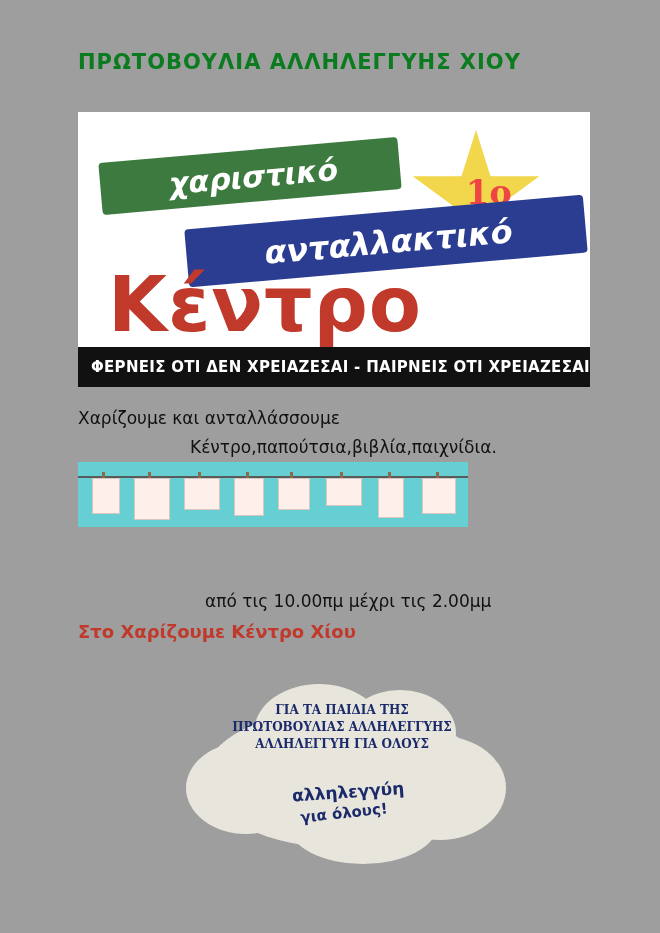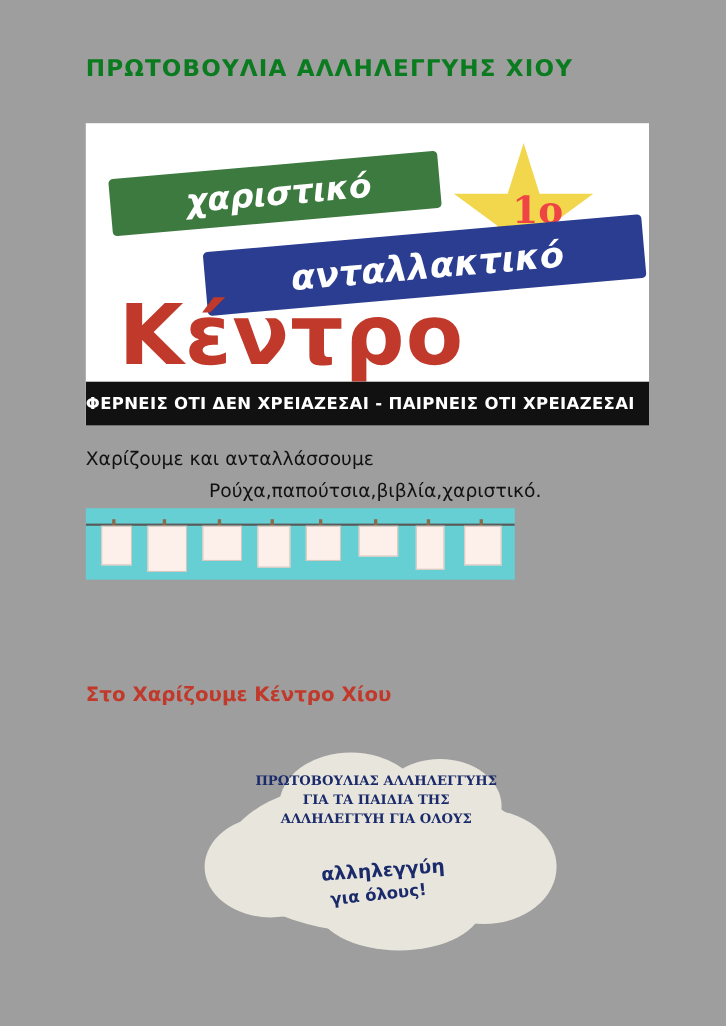--- a/index.html
+++ b/index.html
@@ -133,21 +133,21 @@
     height: 40px;
     background: #111;
   }
   .poster .footer-text {
     position: absolute;
     left: 0;
     bottom: 0;
     width: 100%;
     height: 40px;
     line-height: 40px;
-    text-align: left;
+    text-align: right;
     color: #ffffff;
     font-family: "DejaVu Sans", sans-serif;
     font-weight: bold;
     font-size: 15px;
     letter-spacing: 0.3px;
     margin-top: 12px;
   }
 
   
   .line-share {
@@ -309,21 +309,21 @@
     <div class="band-green"></div>
     <div class="band-green-text">χαριστικό</div>
     <div class="band-blue"></div>
     <div class="band-blue-text">ανταλλακτικό</div>
     <div class="main-word">Κέντρο</div>
     <div class="footer-bar"></div>
     <div class="footer-text">ΦΕΡΝΕΙΣ ΟΤΙ ΔΕΝ ΧΡΕΙΑΖΕΣΑΙ - ΠΑΙΡΝΕΙΣ ΟΤΙ ΧΡΕΙΑΖΕΣΑΙ</div>
   </div>
 
   <div class="line-share">Χαρίζουμε και ανταλλάσσουμε</div>
-  <div class="line-items">Ρούχα,παπούτσια,βιβλία,χαριστικό.</div>
+  <div class="line-items">Κέντρο,παπούτσια,βιβλία,παιχνίδια.</div>
 
   <div class="clothesline">
     <div class="rope"></div>
     <div class="peg" style="left:24px;"></div>
     <div class="peg" style="left:70px;"></div>
     <div class="peg" style="left:120px;"></div>
     <div class="peg" style="left:168px;"></div>
     <div class="peg" style="left:212px;"></div>
     <div class="peg" style="left:262px;"></div>
     <div class="peg" style="left:310px;"></div>
@@ -331,32 +331,33 @@
     <div class="garment g1"></div>
     <div class="garment g2"></div>
     <div class="garment g3"></div>
     <div class="garment g4"></div>
     <div class="garment g5"></div>
     <div class="garment g6"></div>
     <div class="garment g7"></div>
     <div class="garment g8"></div>
   </div>
 
+  <div class="event-time">από τις   10.00πμ  μέχρι τις 2.00μμ</div>
   <div class="event-place">Στο    Χαρίζουμε Κέντρο  Χίου</div>
 
   <div class="cloud">
     <div class="blob b1"></div>
     <div class="blob b2"></div>
     <div class="blob b3"></div>
     <div class="blob b4"></div>
     <div class="blob b5"></div>
     <div class="blob b6"></div>
     <div class="cloud-text">
+      <div>ΓΙΑ  ΤΑ  ΠΑΙΔΙΑ ΤΗΣ</div>
       <div>ΠΡΩΤΟΒΟΥΛΙΑΣ ΑΛΛΗΛΕΓΓΥΗΣ</div>
-      <div>ΓΙΑ  ΤΑ  ΠΑΙΔΙΑ ΤΗΣ</div>
       <div>ΑΛΛΗΛΕΓΓΥΗ ΓΙΑ ΟΛΟΥΣ</div>
     </div>
     <div class="cloud-logo">
       <span class="l1">αλληλεγγύη</span>
       <span class="l2">για όλους!</span>
     </div>
   </div>
 
 </div>
 

